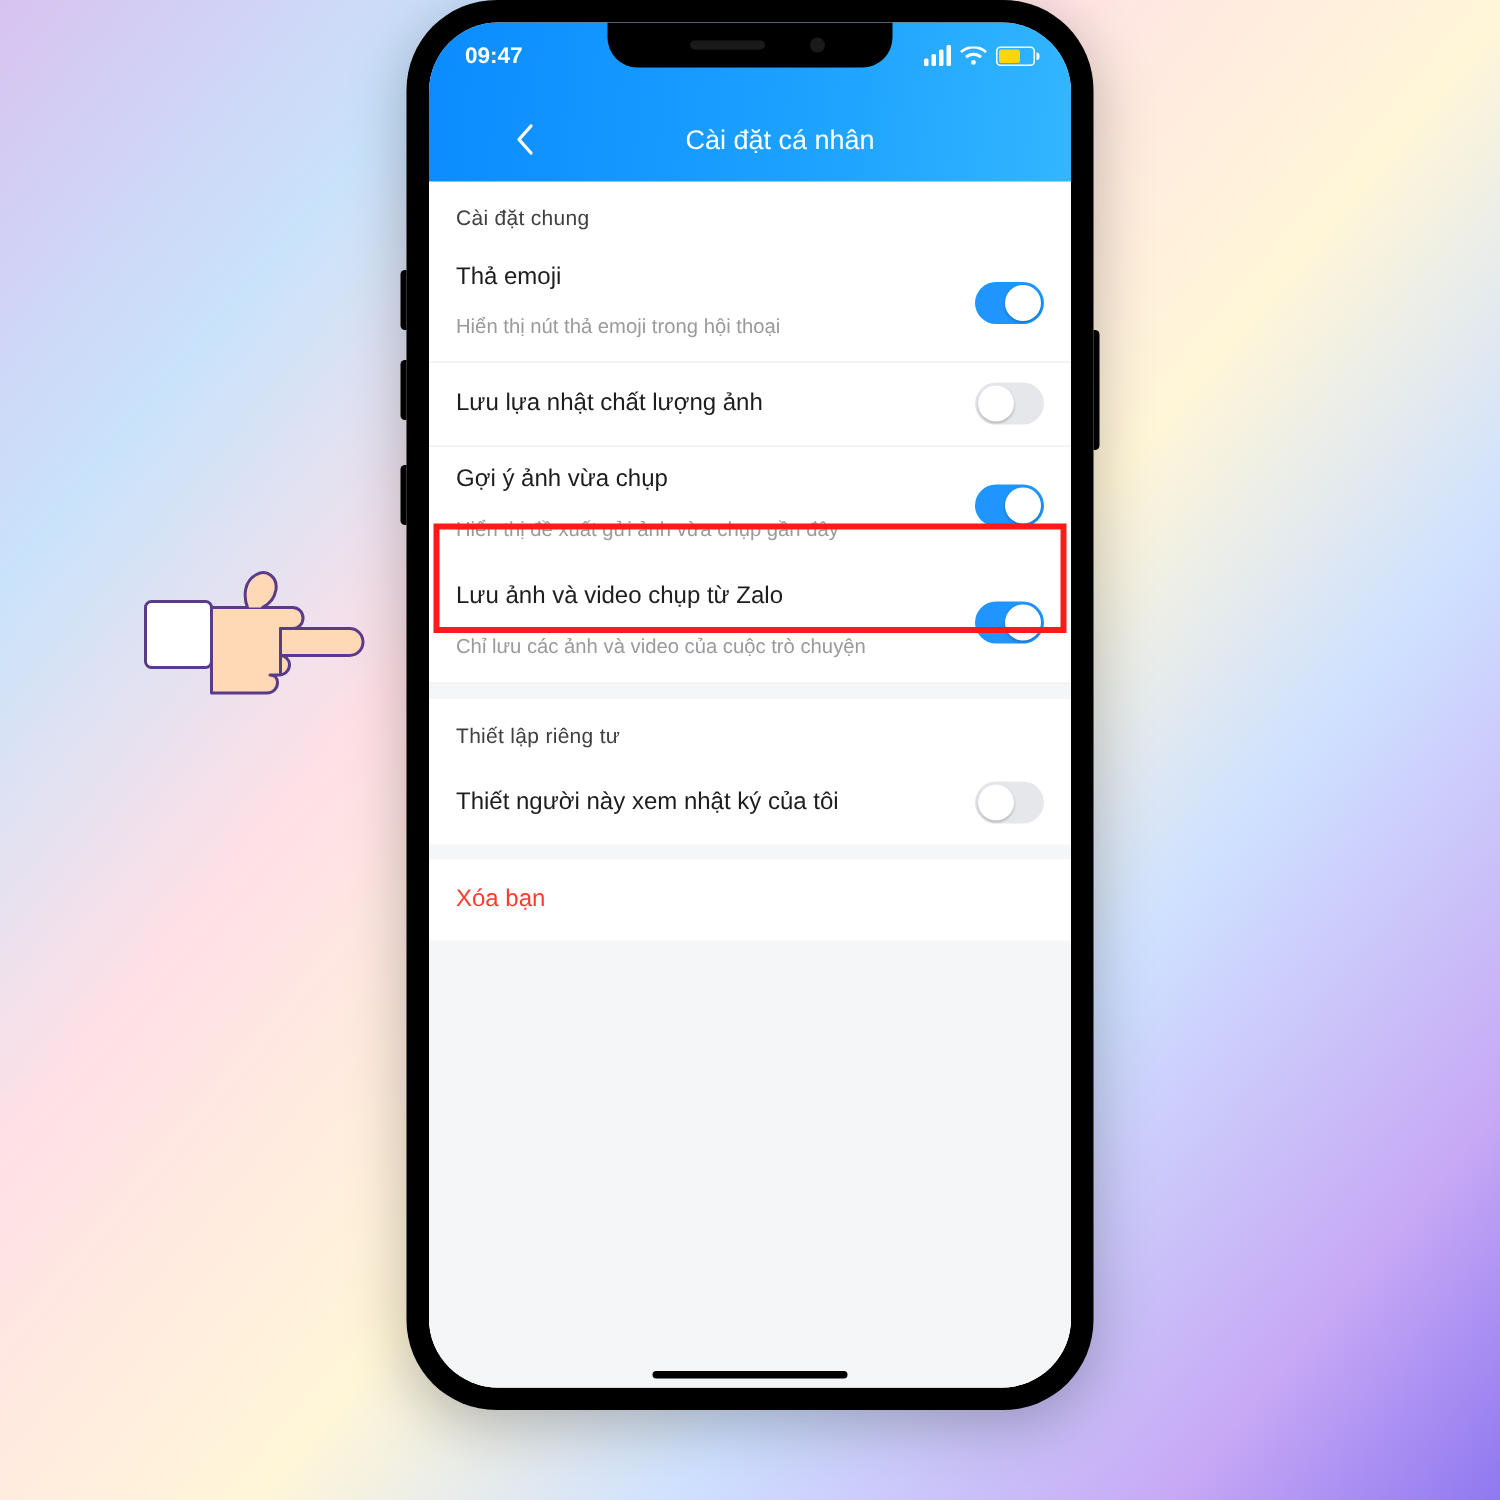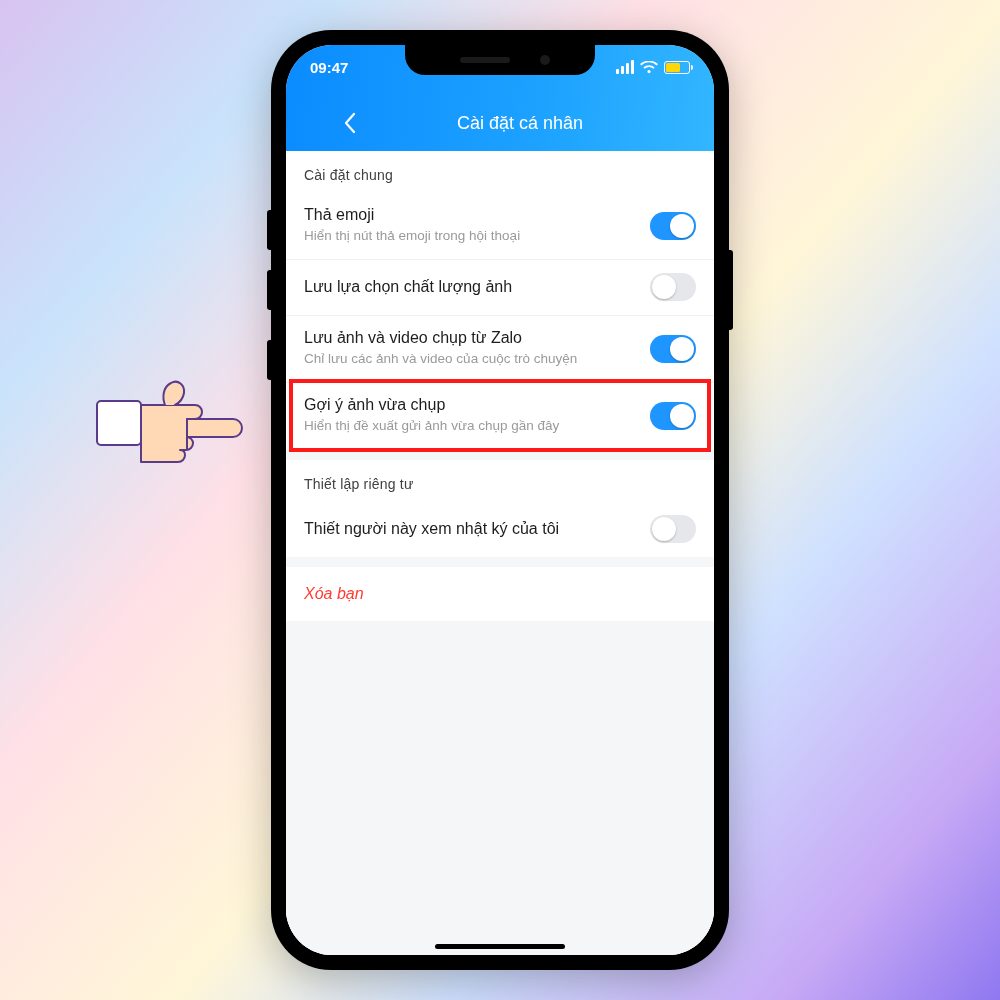--- a/index.html
+++ b/index.html
@@ -1,21 +1,21 @@
 <!DOCTYPE html>
 <html><head>
 <meta charset="utf-8">
 <style>
   * { box-sizing: border-box; margin: 0; padding: 0; }
   html, body { width: 1000px; height: 1000px; overflow: hidden; font-family: -apple-system, Helvetica, Arial, sans-serif; }
   .bg {
     width: 1000px; height: 1000px;
     background: linear-gradient(130deg,#d8c3f0 0%,#c9e3fb 18%,#ffe0e6 35%,#fff6d8 55%,#cfe1ff 70%,#c7a9f5 88%,#8f78f0 100%);
     position: relative;
-    display:flex; align-items:center; justify-content:center;
+    display:flex; align-items:flex-start; justify-content:center;
   }
   
   .phone {
     position: relative;
     width: 458px; height: 940px;
     background: #000; border-radius: 60px;
     padding: 15px;
     box-shadow: 0 10px 40px rgba(0,0,0,.25);
   }
   .phone::before{ 
@@ -52,27 +52,27 @@
   .nav { position:absolute; bottom:0; left:0; right:0; height:56px; display:flex; align-items:center;margin-left:40px;}
   .back { width:48px; height:100%; display:flex; align-items:center; justify-content:center; cursor:pointer;}
   .title { position:absolute; left:0; right:0; text-align:center; font-size:18px; font-weight:500; pointer-events:none;}
   
   .content { background:#fff; }
   .section-h { padding: 16px 18px 10px; font-size:14px; color:#404040; font-weight:500; letter-spacing:.2px;}
   .row { padding: 13px 18px 14px; display:flex; align-items:center; gap:28px; border-bottom:1px solid #f0f0f0;}
   .row.last{border-bottom:none}
   .row .txt{flex:1; min-width:0}
   .row .t1{ font-size:16px; color:#1d1d1f;}
-  .row .t2{ font-size:13.5px; color:#9a9a9e; margin-top:3px; line-height:1.35;}
+  .row .t2{ font-size:13.5px; color:#9a9a9e; margin-top:15px; line-height:1.35;}
   .toggle{ width:46px; height:28px; border-radius:14px; position:relative; flex:0 0 auto; cursor:pointer;}
   .toggle::after{content:""; position:absolute; top:2px; width:24px; height:24px; background:#fff; border-radius:50%; box-shadow:0 1px 2px rgba(0,0,0,.25);}
   .toggle.on{ background:#1e95ff;} .toggle.on::after{ right:2px;}
   .toggle.off{ background:#e6e7ea;} .toggle.off::after{ left:2px;}
   .gap { height:10px; background:#f4f6f8;}
-  .danger { color:#ff3b30; font-size:16px; padding:18px; cursor:pointer;font-style:italic;}
+  .danger { color:#ff3b30; font-size:16px; padding:18px; cursor:pointer;}
   .highlight{ position:absolute; border:4px solid #ff1a1a; pointer-events:none; z-index:60;}
   .home-ind{ position:absolute; bottom:6px; left:50%; transform:translateX(-50%); width:130px; height:5px; background:#000; border-radius:3px;}
   
   .hand{ position:absolute; left:95px; top:363px; width:170px; height:110px; z-index:80;}
 </style>
 </head>
 <body>
 
 <div class="bg">
   <div class="phone">
@@ -115,37 +115,37 @@
         <div class="row">
           <div class="txt">
             <div class="t1">Thả emoji</div>
             <div class="t2">Hiển thị nút thả emoji trong hội thoại</div>
           </div>
           <div class="toggle on"></div>
         </div>
 
         <div class="row">
           <div class="txt">
-            <div class="t1">Lưu lựa chọn chất lượng ảnh</div>
+            <div class="t1">Lưu lựa nhật chất lượng ảnh</div>
           </div>
           <div class="toggle off"></div>
+        </div>
+
+        <div class="row last">
+          <div class="txt">
+            <div class="t1">Gợi ý ảnh vừa chụp</div>
+            <div class="t2">Hiển thị đề xuất gửi ảnh vừa chụp gần đây</div>
+          </div>
+          <div class="toggle on"></div>
         </div>
 
         <div class="row" style="position:relative">
           <div class="txt">
             <div class="t1">Lưu ảnh và video chụp từ Zalo</div>
             <div class="t2">Chỉ lưu các ảnh và video của cuộc trò chuyện</div>
-          </div>
-          <div class="toggle on"></div>
-        </div>
-
-        <div class="row last">
-          <div class="txt">
-            <div class="t1">Gợi ý ảnh vừa chụp</div>
-            <div class="t2">Hiển thị đề xuất gửi ảnh vừa chụp gần đây</div>
           </div>
           <div class="toggle on"></div>
         </div>
 
         <div class="gap"></div>
 
         <div class="section-h">Thiết lập riêng tư</div>
 
         <div class="row last">
           <div class="txt">

